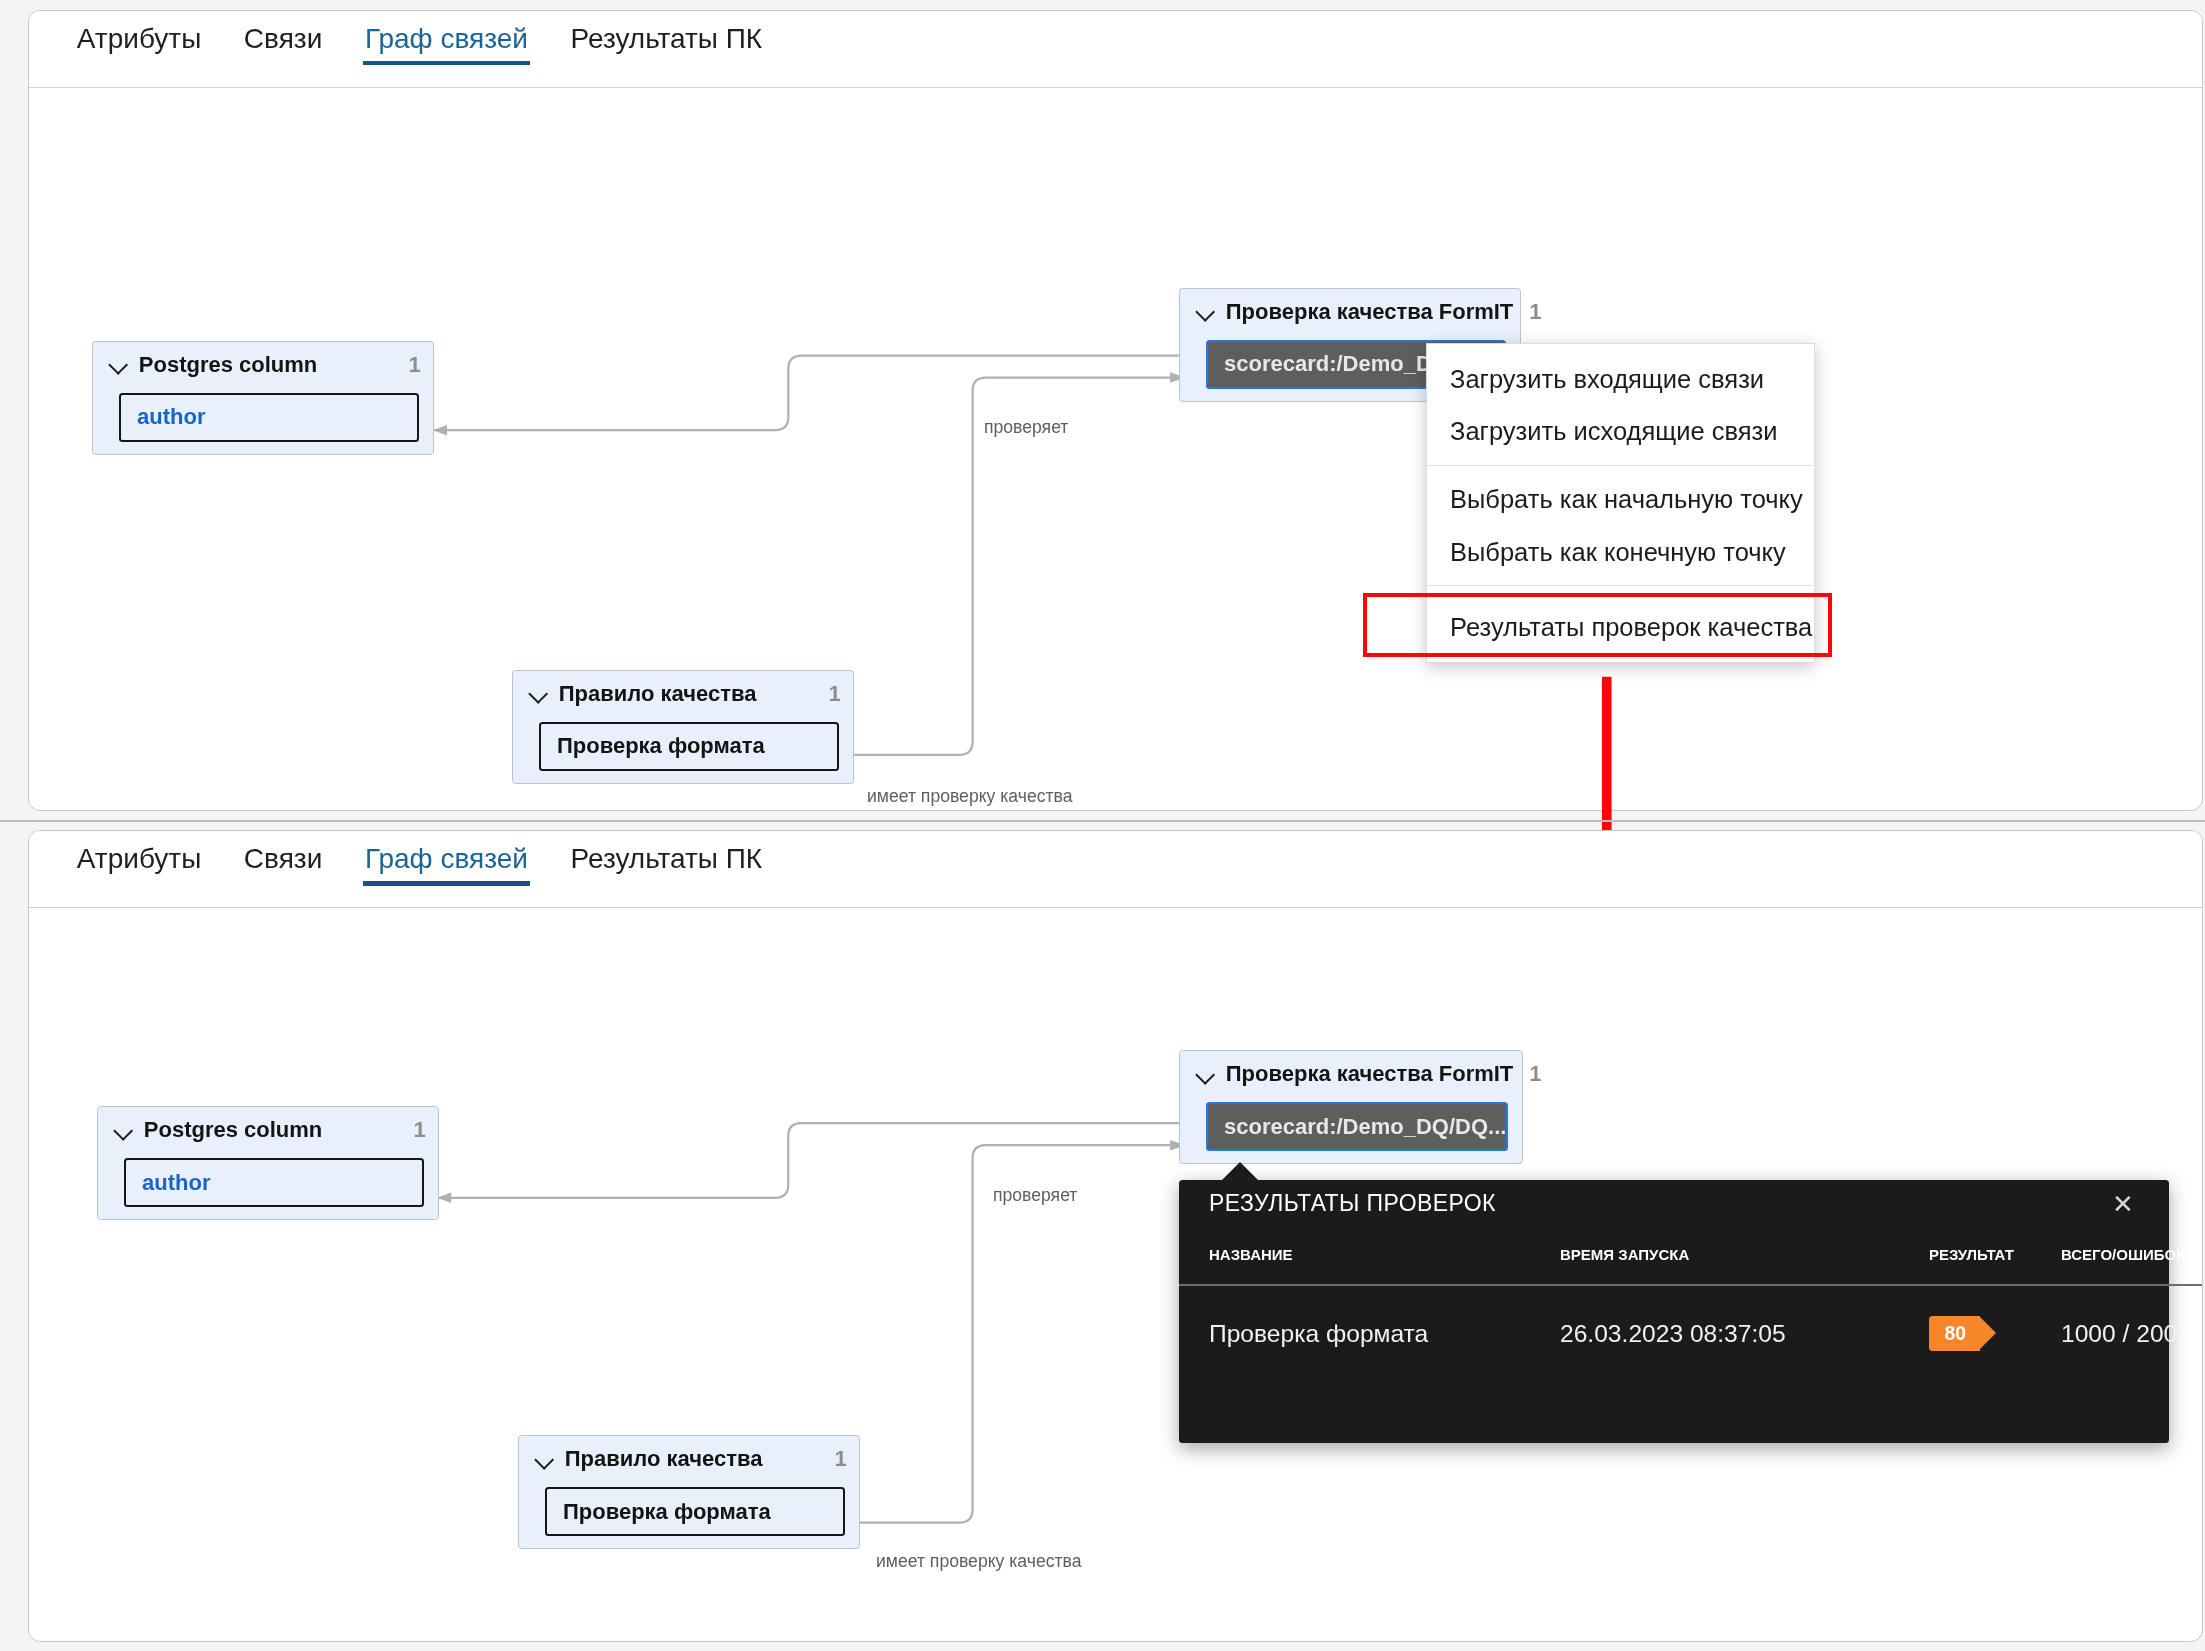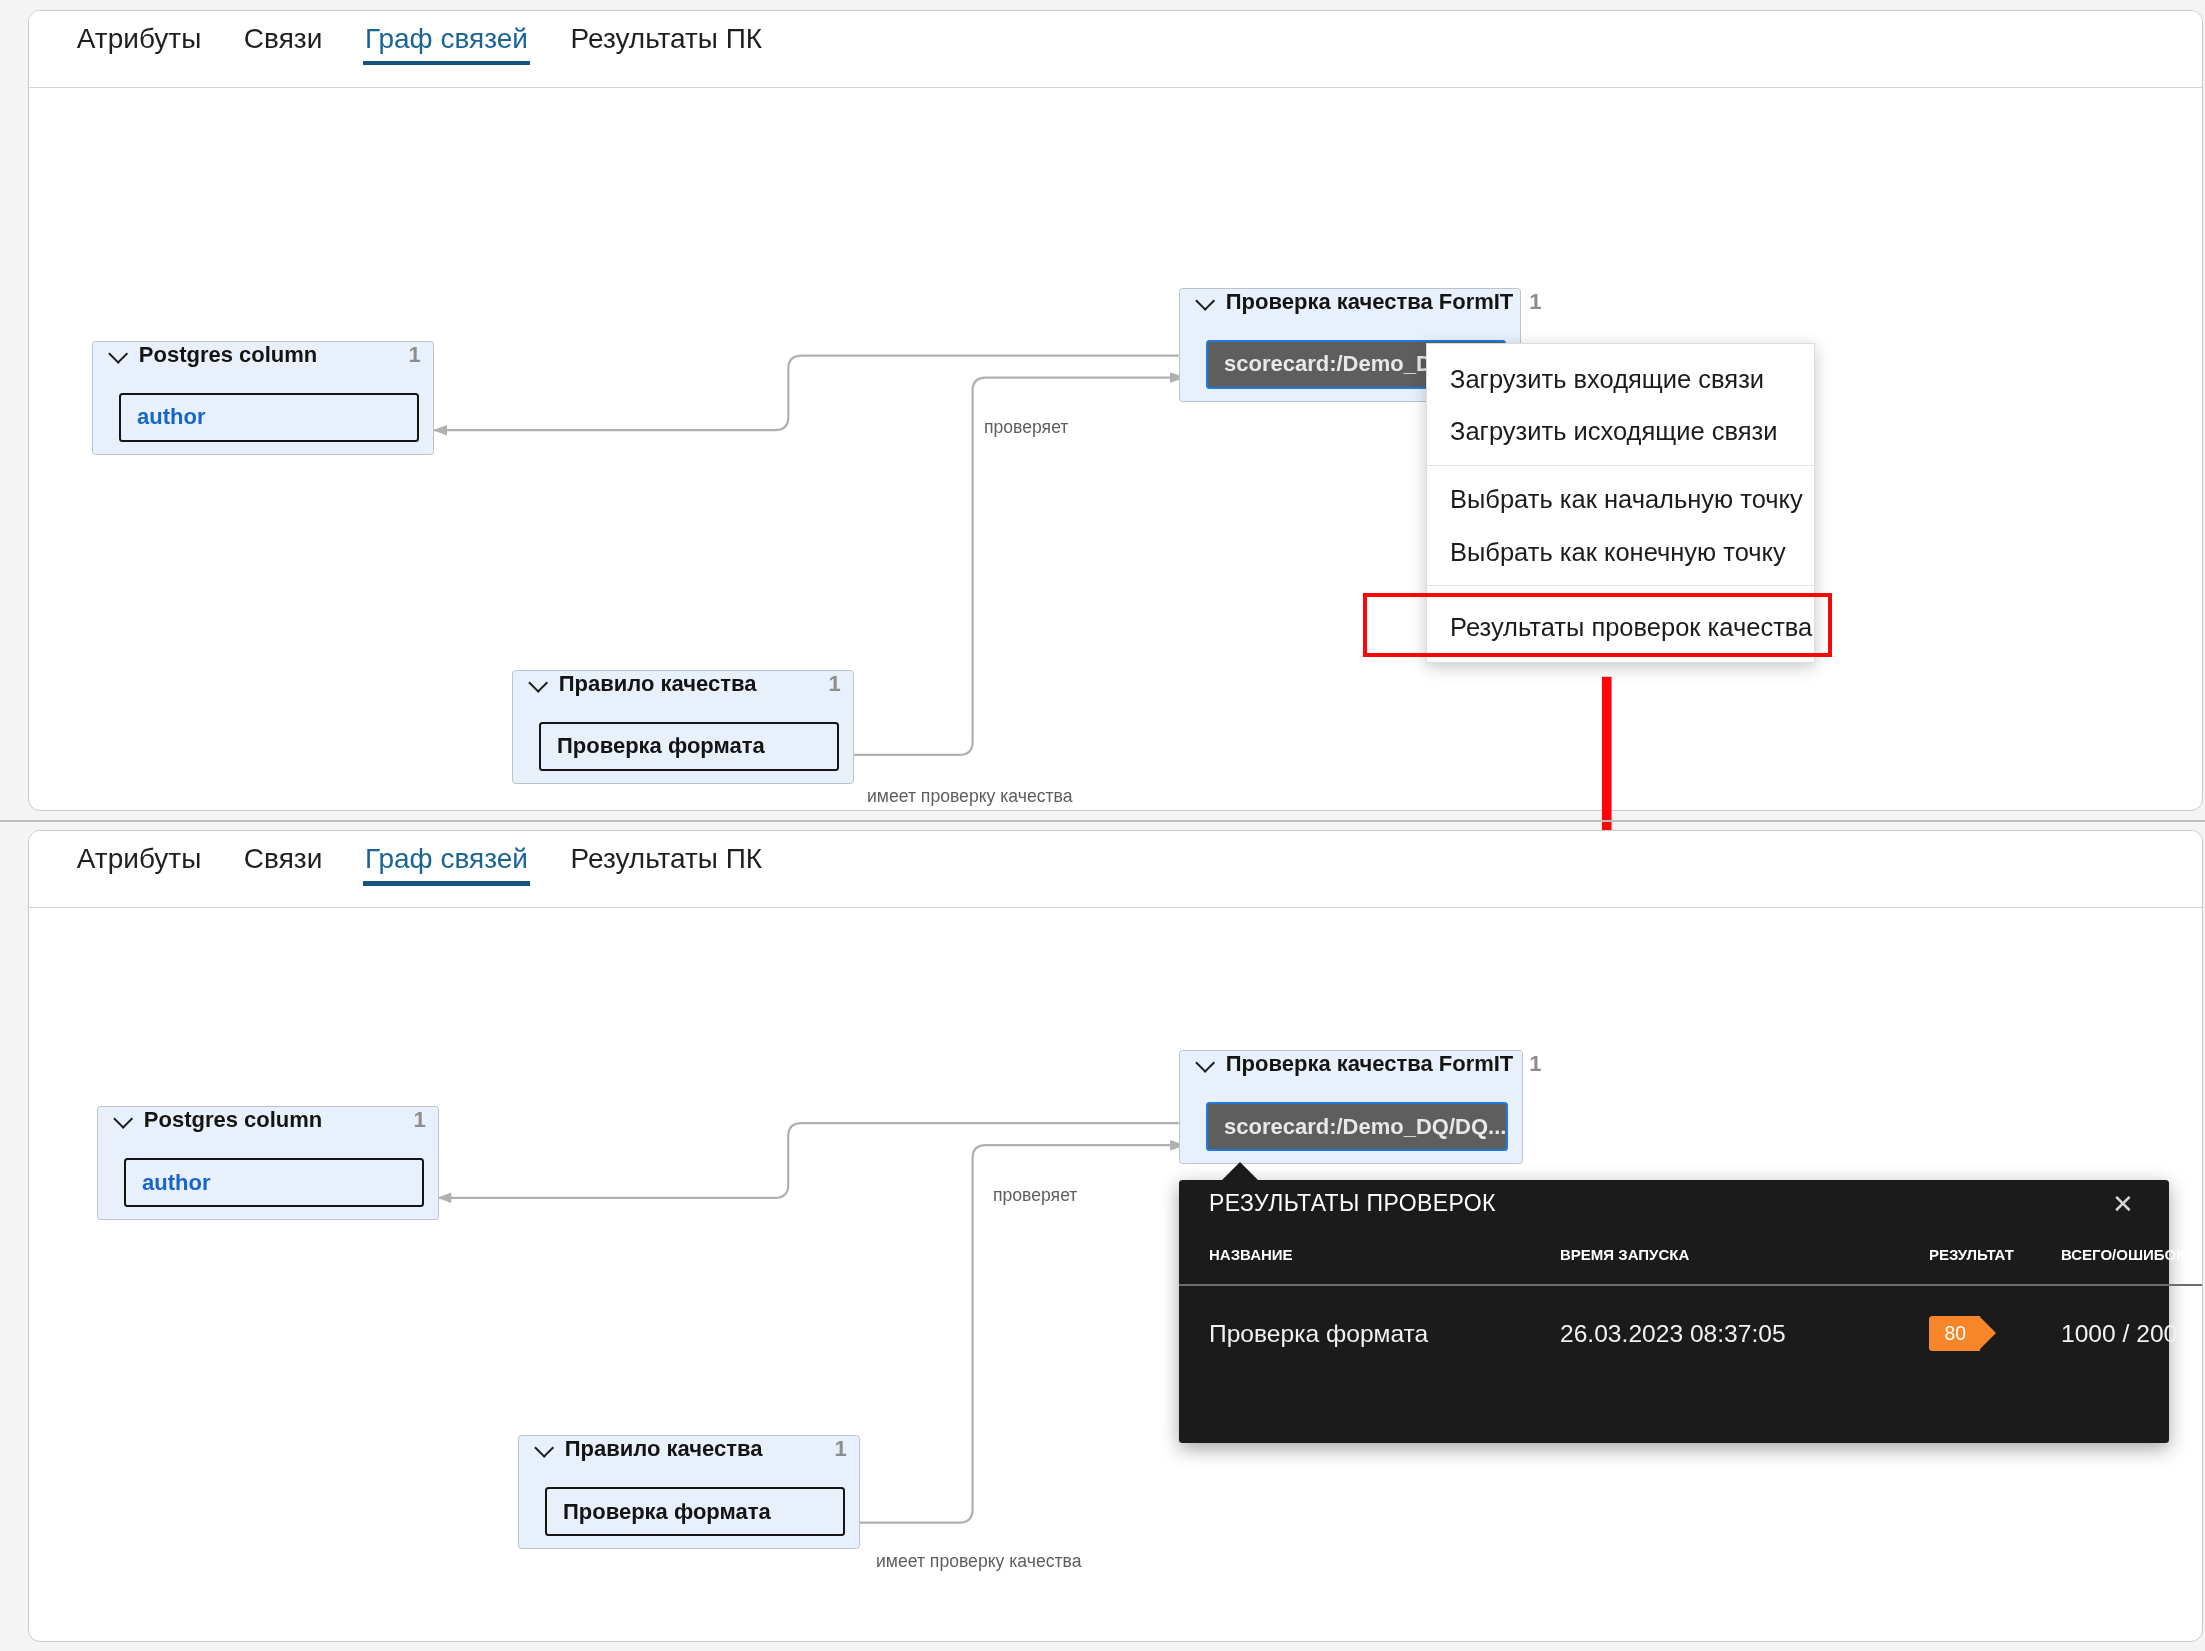--- a/index.html
+++ b/index.html
@@ -79,21 +79,21 @@
   
   .gnode {
     position: absolute;
     background: #e8f1fb;
     border: 1.8px solid #bcc3ca;
     border-radius: 3.5px;
     box-sizing: border-box;
   }
   .gnode-head {
     display: flex;
-    align-items: flex-start;
+    align-items: center;
     height: 46px;
     padding: 0 12.3px 0 14px;
   }
   .chev {
     width: 23px; height: 23px;
     flex: 0 0 23px;
     margin-right: 8.8px;
     position: relative;
   }
   .chev::before {
@@ -240,21 +240,21 @@
   .col-name  { width: 351px; padding-left: 30px !important; }
   .col-time  { width: 369px; }
   .col-res   { width: 132px; }
   .col-tot   { width: 298px; }
   .score-badge {
     display: inline-block;
     position: relative;
     background: #f7862a;
     color: #ffffff;
     font-size: 19.3px;
-    font-weight: normal;
+    font-weight: bold;
     line-height: 35px;
     height: 35px;
     padding: 0 10.5px 0 12.3px;
     border-radius: 3.5px 0 0 3.5px;
     text-align: center;
     min-width: 28px;
   }
   .score-badge::after {
     content: "";
     position: absolute;

